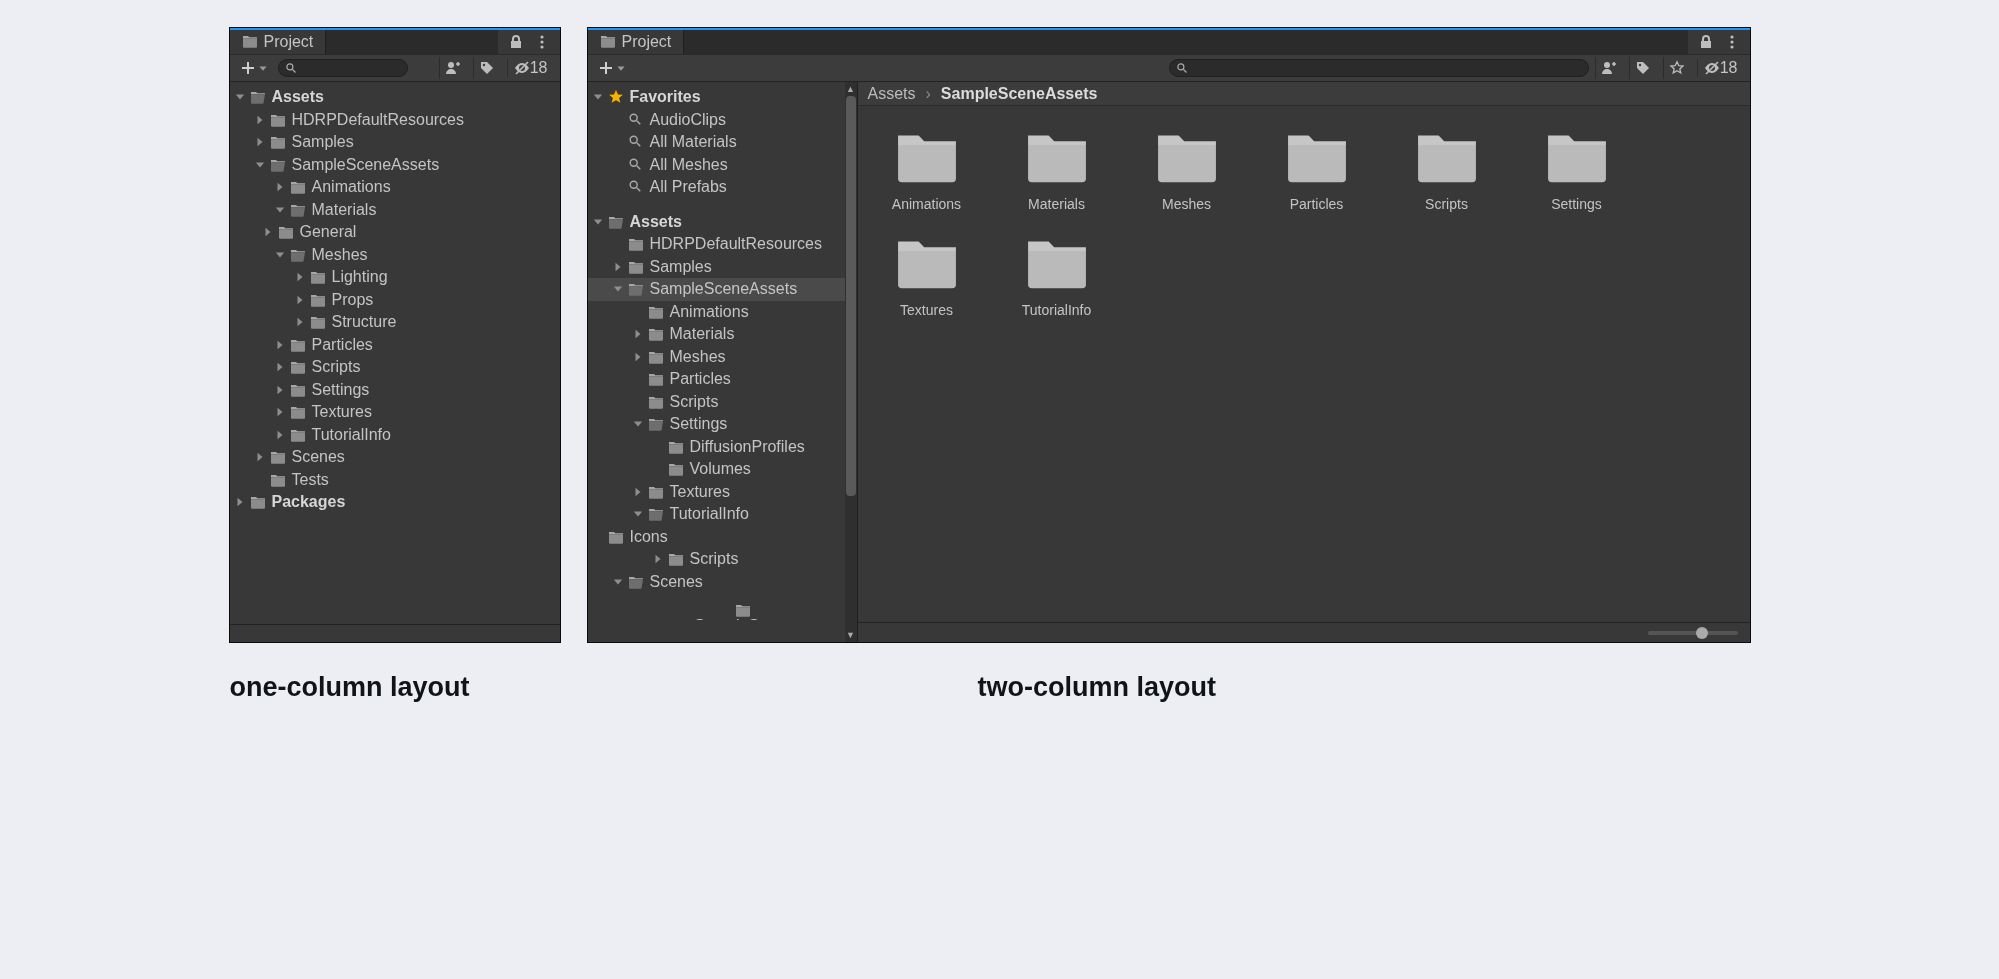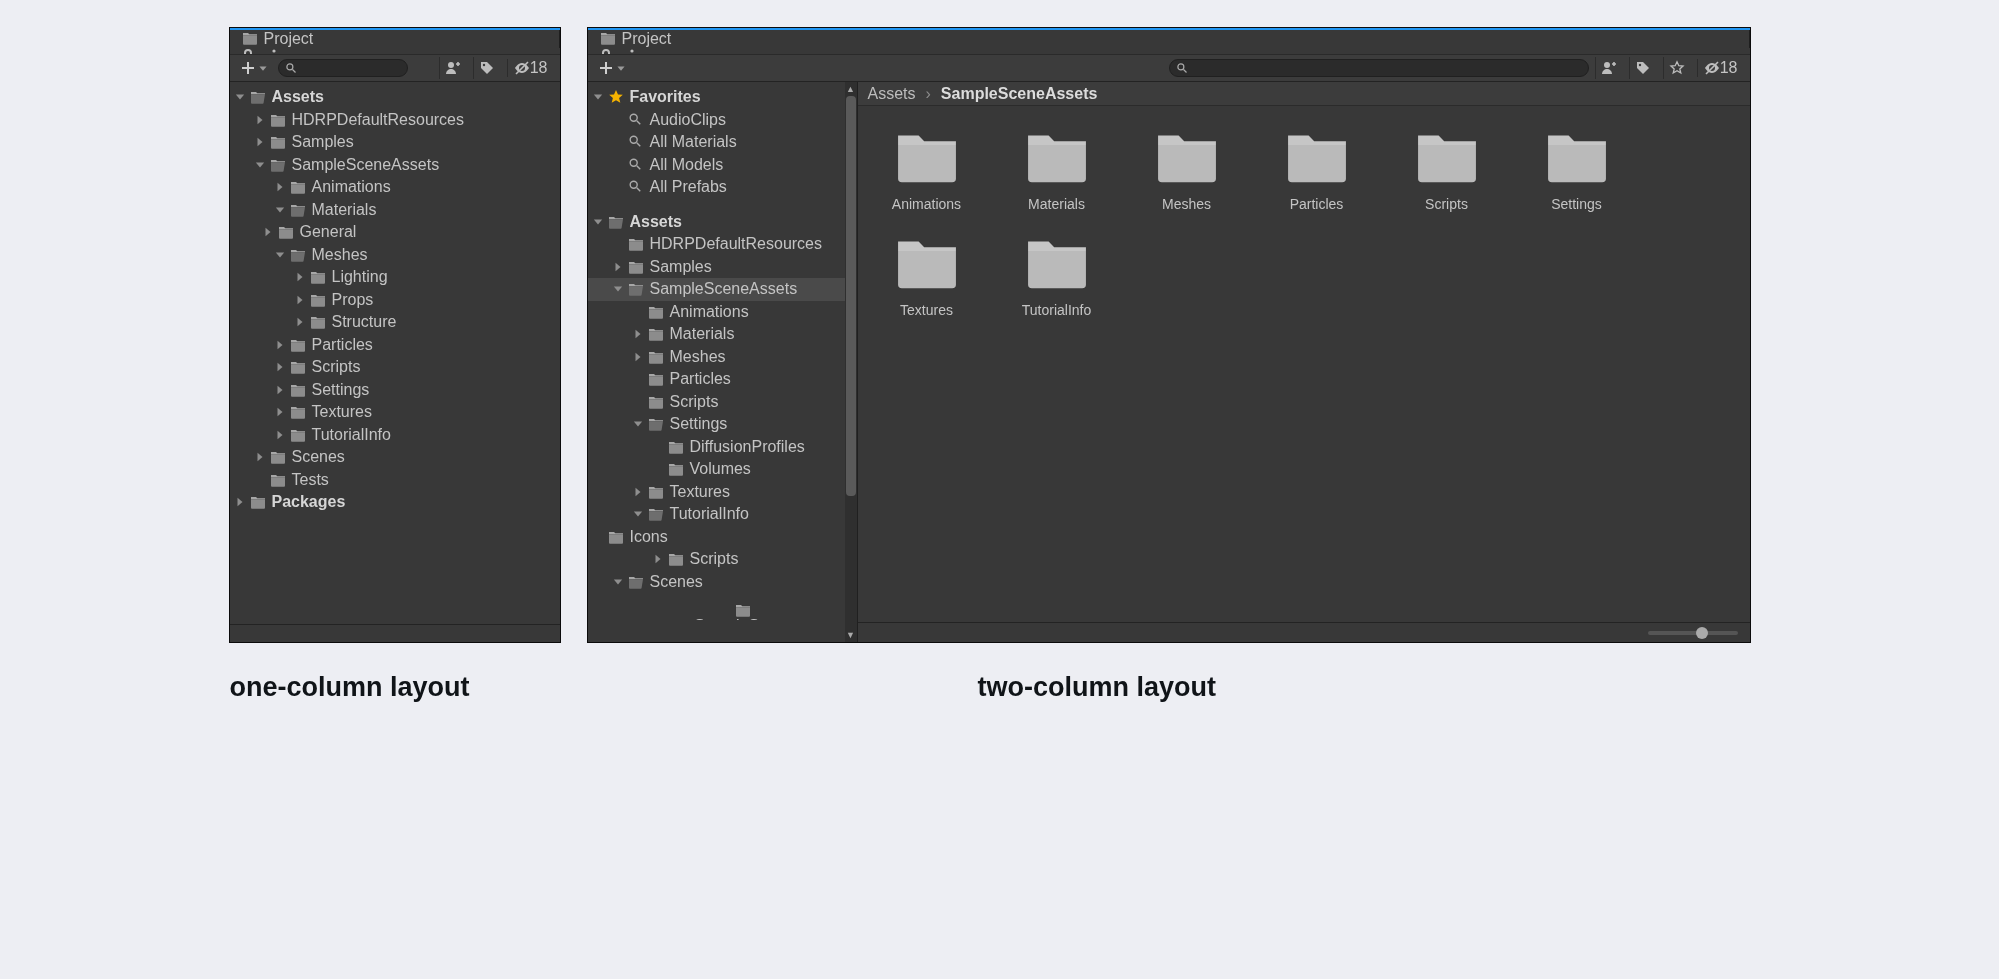--- a/index.html
+++ b/index.html
@@ -3,21 +3,21 @@
 <meta charset="utf-8">
 <style>
   * { box-sizing: border-box; margin: 0; padding: 0; font-family: -apple-system, "Segoe UI", Arial, sans-serif; }
   body { background: #edeef3; padding: 28px 0 40px 0; display: flex; flex-direction: column; align-items: center; }
   .stage { width: 1540px; display: flex; gap: 28px; align-items: flex-start; }
   .panel { background: #383838; box-shadow: 0 0 0 1px #0b0b0b; display: flex; flex-direction: column; color: #c4c4c4; font-size: 16px; }
   .panel-one { width: 330px; height: 614px; }
   .panel-two { width: 1162px; height: 614px; }
 
   
-  .tabbar { height: 26px; background: #1f1f1f; display: flex; align-items: stretch; border-top: 2px solid #2196f3; flex-direction: column; }
+  .tabbar { height: 26px; background: #1f1f1f; display: flex; align-items: stretch; border-top: 2px solid #2196f3; }
   .tab { display:flex; align-items:center; gap:6px; padding: 0 12px; background:#383838; border-right:1px solid #1f1f1f; cursor:default; }
   .tabbar-spacer { flex:1; background:#2b2b2b; }
   .tabbar-right { display:flex; align-items:center; gap:10px; padding:0 10px; background:#383838; }
   .ico { display:inline-flex; width:16px; height:16px; }
 
   
   .toolbar { height: 28px; background: #3c3c3c; border-top:1px solid #2a2a2a; border-bottom:1px solid #232323; display:flex; align-items:center; gap:6px; padding:0 6px; }
   .tool-btn { width:28px; height:22px; display:inline-flex; align-items:center; justify-content:center; border-left:1px solid #2c2c2c; cursor:pointer;}
   .tool-btn:first-child{border-left:none;}
   .plus-drop { display:flex; align-items:center; gap:2px; padding:0 4px; cursor:pointer;}
@@ -567,21 +567,21 @@
               <span class="caret blank">
                 <svg viewBox="0 0 12 12" width="10" height="10">
                   <use href="#i-caret-r"></use>
                 </svg>
               </span>
               <span class="ico" style="margin: 0px 6px 0px 4px;">
                 <svg viewBox="0 0 16 16" width="14" height="14">
                   <use href="#i-search"></use>
                 </svg>
               </span>
-              <span class="lbl">All Models</span>
+              <span class="lbl">All Meshes</span>
             </div>
             <div class="row" style="padding-left: 24px;">
               <span class="caret blank">
                 <svg viewBox="0 0 12 12" width="10" height="10">
                   <use href="#i-caret-r"></use>
                 </svg>
               </span>
               <span class="ico" style="margin: 0px 6px 0px 4px;">
                 <svg viewBox="0 0 16 16" width="14" height="14">
                   <use href="#i-search"></use>

